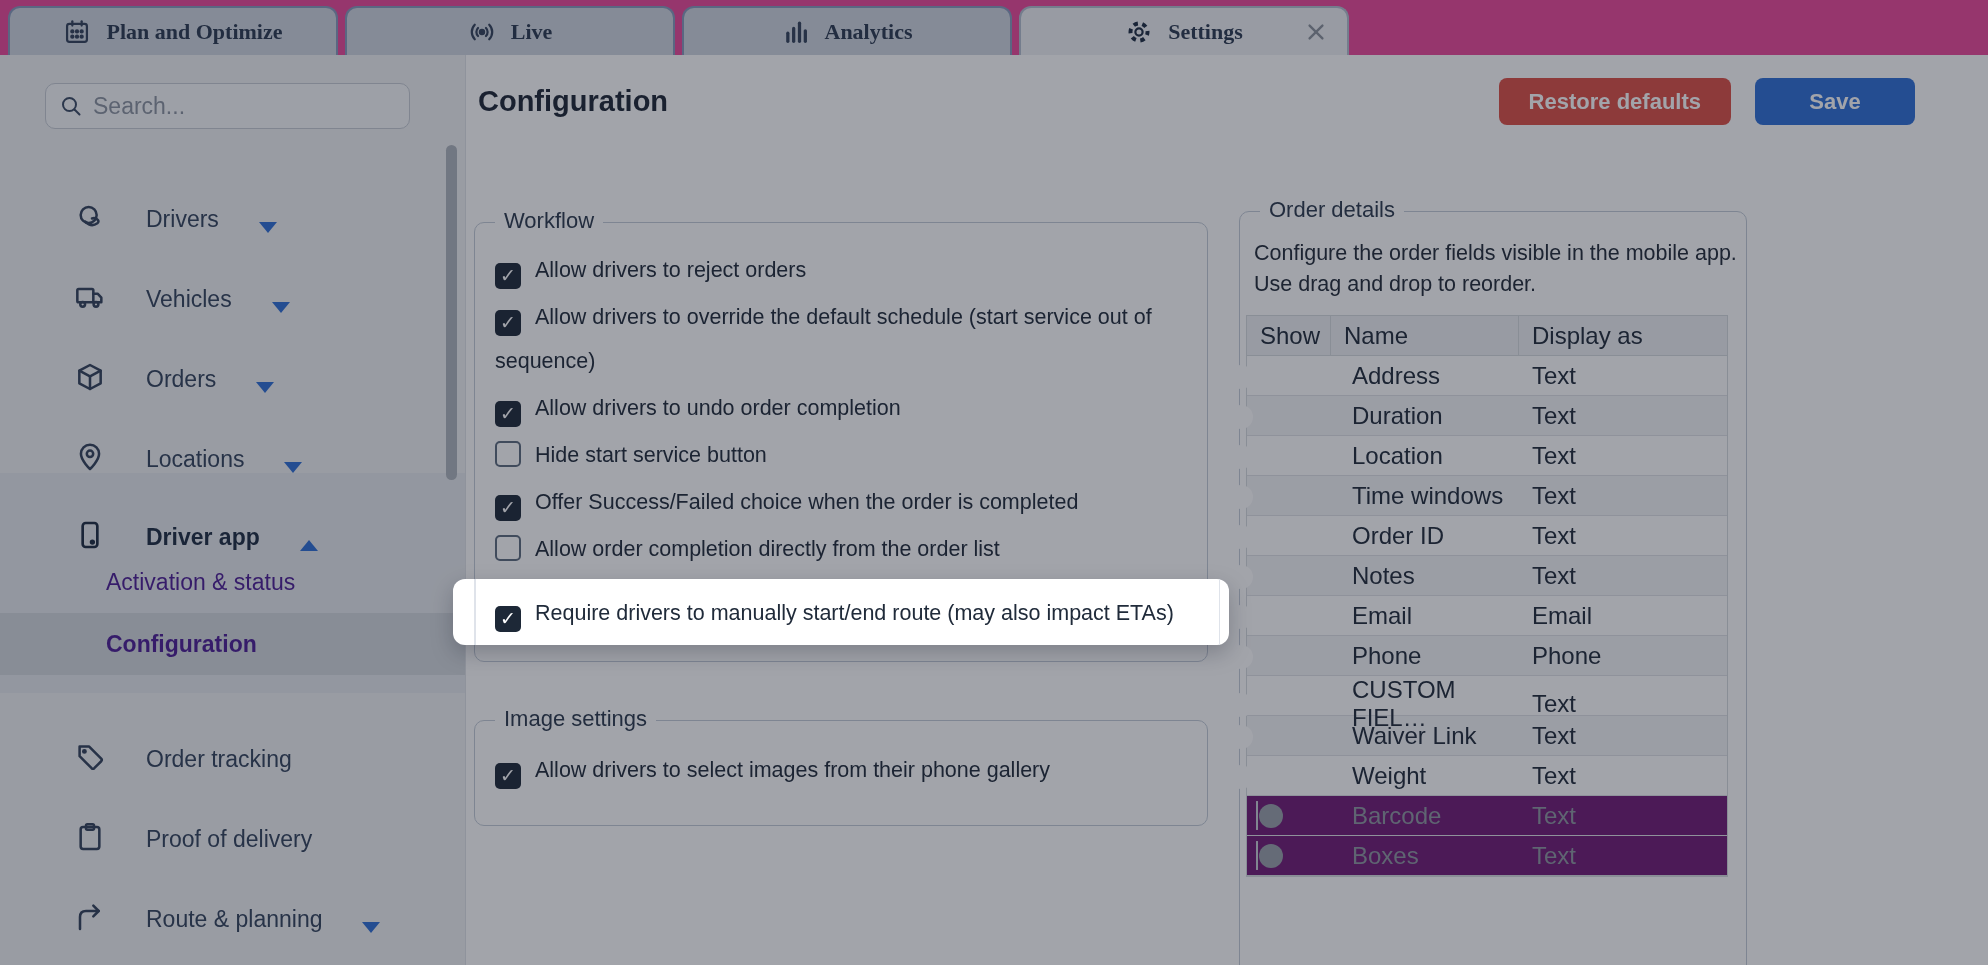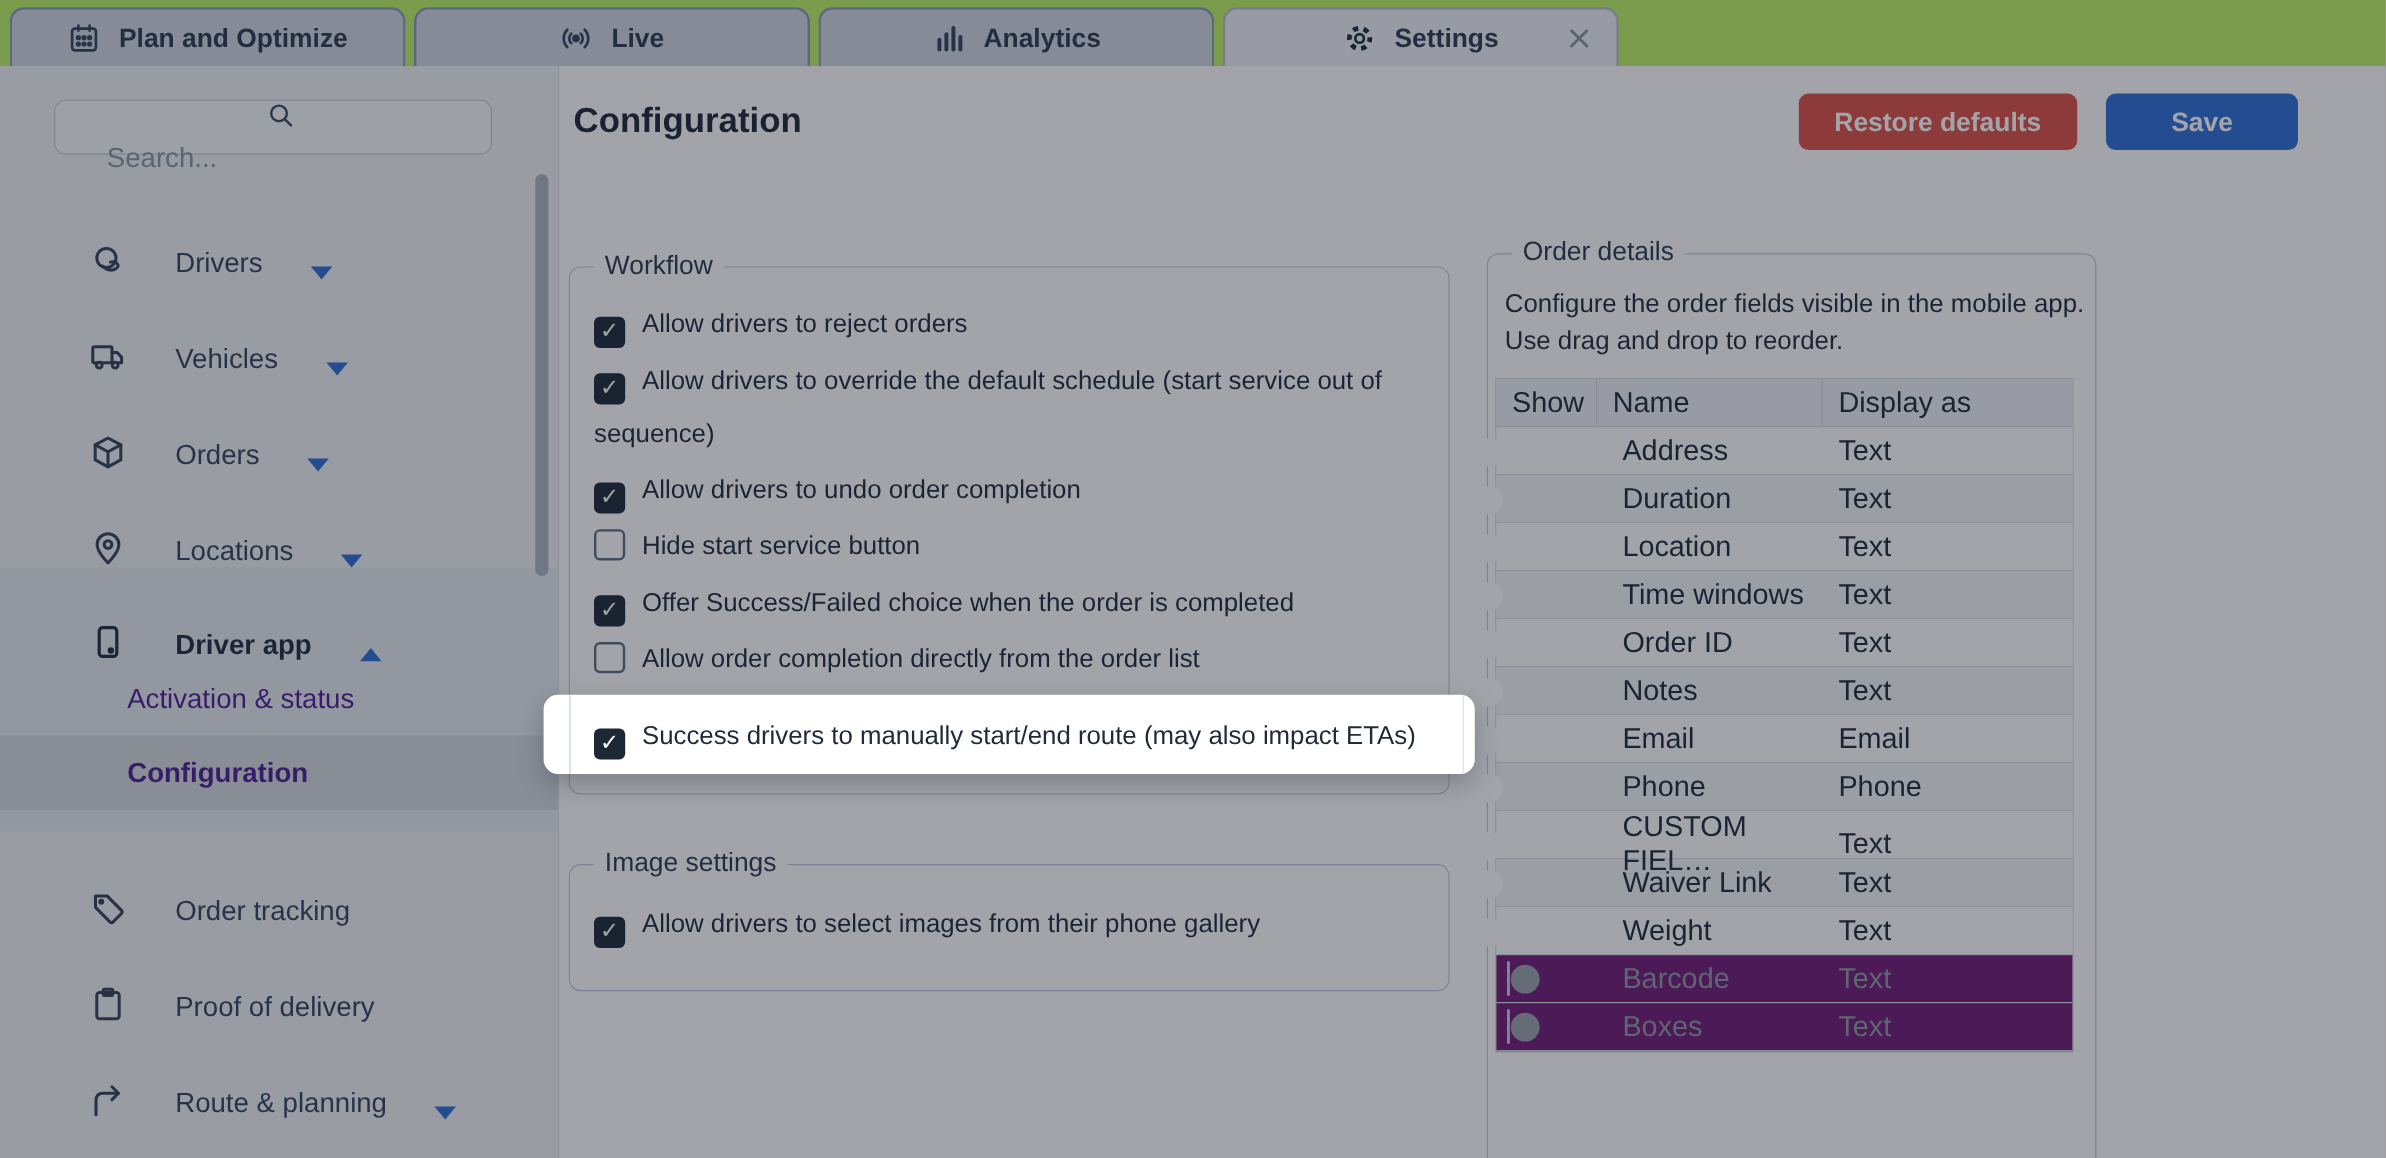--- a/index.html
+++ b/index.html
@@ -3,38 +3,38 @@
 <meta charset="utf-8">
 <title>Settings</title>
 <style>
   * { margin:0; padding:0; box-sizing:border-box; }
   html,body { background:#555; }
   body { font-family:"Liberation Sans","DejaVu Sans",sans-serif; }
 
   .app { position:relative; width:1988px; height:965px; overflow:hidden; background:#ffffff; }
 
   
-  .tab-bar { position:absolute; top:0; left:0; right:0; height:55px; background:#bef264;
-             display:flex; gap:7px; padding:6px 0 0 8px; }
+  .tab-bar { position:absolute; top:0; left:0; right:0; height:55px; background:#ec4899;
+             display:flex; gap:7px; padding:6px 0 0 8px;font-family:Liberation Serif, serif; }
   .tab { width:330px; display:flex; align-items:center; justify-content:center; gap:15px;
          background:#cfd6df; border:2px solid #8799bd; border-bottom:none;
          border-radius:12px 12px 0 0; color:#2b3950; font-size:22px; font-weight:700;
          position:relative; cursor:pointer; }
   .tab.active { background:#eff1f4; border-color:#b3becf; }
   .tab .tab-icon { display:inline-flex; width:28px; height:28px; }
   .tab .tab-icon svg { width:28px; height:28px; }
   .tab-close { position:absolute; right:20px; top:50%; transform:translateY(-50%);
                width:22px; height:22px; display:none; cursor:pointer; }
   .tab.closable .tab-close { display:block; }
 
   
   .sidebar { position:absolute; top:55px; left:0; width:465px; bottom:0; background:#f0f2f4; }
   .search-box { margin:28px 0 0 45px; width:365px; height:46px; background:#f7f8fa;
                 border:1.5px solid #c6ccd4; border-radius:10px; display:flex; align-items:center;
-                padding-left:13px; gap:10px;flex-direction:column; }
+                padding-left:13px; gap:10px; }
   .search-box svg { width:24px; height:24px; flex:none; }
   .search-box input { border:none; outline:none; background:transparent; font-size:23px;
                       color:#33435c; width:290px; font-family:inherit; }
   .search-box input::placeholder { color:#8b93a0; }
   .side-nav { margin-top:24px; }
   .nav-item { height:80px; display:flex; align-items:flex-end; padding-left:74px; gap:40px;
               font-size:23px; color:#33435c; cursor:pointer; }
   .nav-item .nav-icon { width:32px; height:32px; display:inline-flex; }
   .nav-item .nav-icon svg { width:32px; height:32px; }
   .nav-item.bold { font-weight:700; color:#1d2c42; }
@@ -292,21 +292,21 @@
 
       <section class="fs fs-workflow">
         <span class="fs-legend">Workflow</span>
         <div>
             <div class="opt"><span class="cb checked"></span><span class="opt-label">Allow drivers to reject orders</span></div>
             <div class="opt"><span class="cb checked"></span><span class="opt-label">Allow drivers to override the default schedule (start service out of sequence)</span></div>
             <div class="opt"><span class="cb checked"></span><span class="opt-label">Allow drivers to undo order completion</span></div>
             <div class="opt"><span class="cb unchecked"></span><span class="opt-label">Hide start service button</span></div>
             <div class="opt"><span class="cb checked"></span><span class="opt-label">Offer Success/Failed choice when the order is completed</span></div>
             <div class="opt"><span class="cb unchecked"></span><span class="opt-label">Allow order completion directly from the order list</span></div>
-            <div class="opt spot"><span class="cb checked"></span><span class="opt-label">Success drivers to manually start/end route (may also impact ETAs)</span></div>
+            <div class="opt spot"><span class="cb checked"></span><span class="opt-label">Require drivers to manually start/end route (may also impact ETAs)</span></div>
           </div>
       </section>
 
       <section class="fs fs-imagesettings">
         <span class="fs-legend">Image settings</span>
         <div>
             <div class="opt"><span class="cb checked"></span><span class="opt-label">Allow drivers to select images from their phone gallery</span></div>
           </div>
       </section>
     </div>

